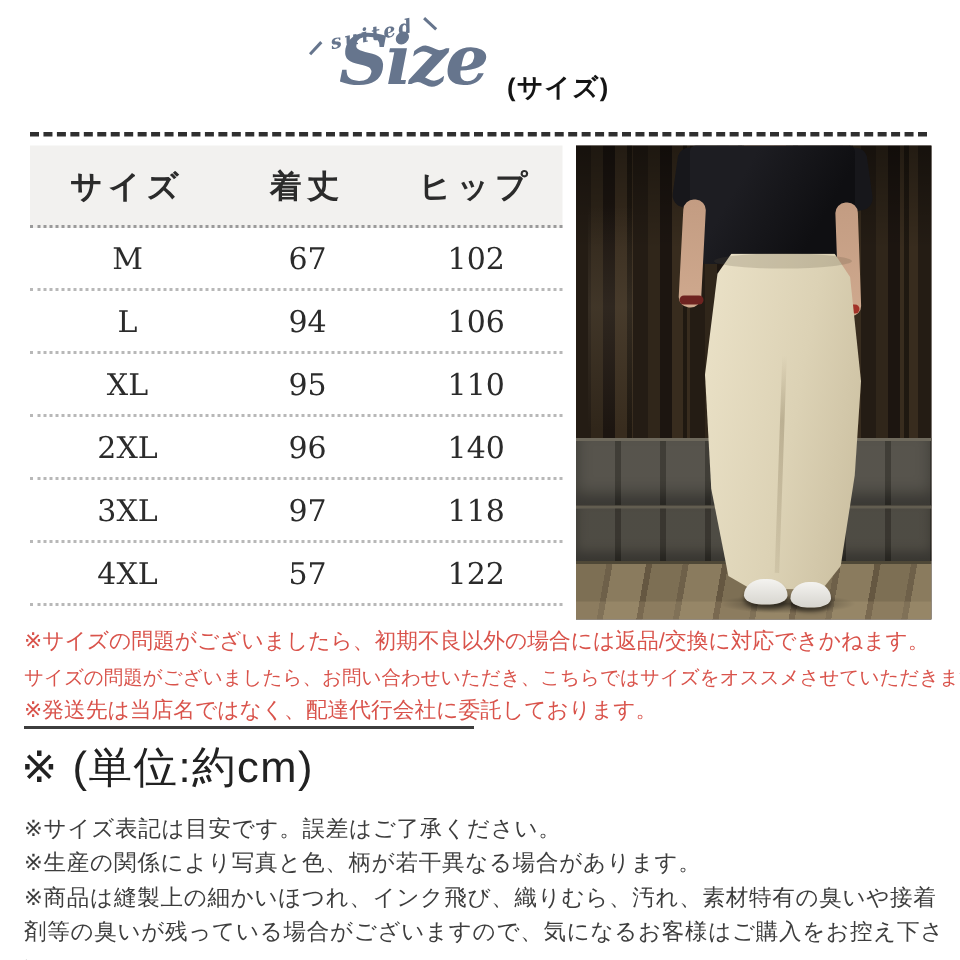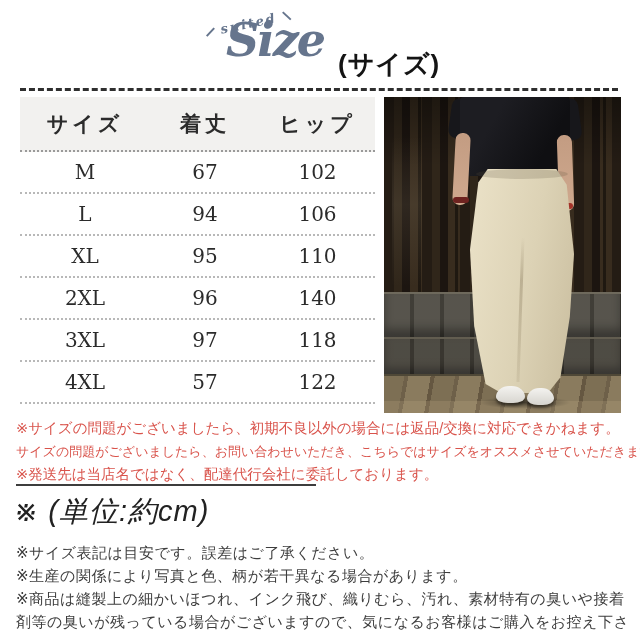--- a/index.html
+++ b/index.html
@@ -13,21 +13,21 @@
   .deco-wrap { position:absolute; left:204px; top:16px; transform:rotate(-12deg);
     display:flex; align-items:center; gap:5px; color:#66758d; }
   .deco-tick { width:11px; height:2px; background:#66758d; display:inline-block; }
   .deco-tick.lt { transform:rotate(-35deg); }
   .deco-tick.rt { transform:rotate(55deg); }
   .deco-word { font-family:"DejaVu Serif","Liberation Serif",serif; font-style:italic;
     font-weight:bold; font-size:13px; letter-spacing:2px; }
   .title-script { position:absolute; left:226px; top:13px;
     font-family:"DejaVu Serif","Liberation Serif",serif; font-style:italic; font-weight:bold;
     font-size:46px; color:#66758d; letter-spacing:-2px; }
-  .title-suffix { position:absolute; left:338px; top:47px; font-size:26px;
+  .title-suffix { position:absolute; left:338px; top:47px; font-size:17px;
     font-weight:bold; color:#141414; letter-spacing:1px; }
   .top-dash { position:absolute; left:20px; top:88px; width:598px; height:0;
     border-top:3px dashed #2f2f2f; }
 
   
   .size-table { position:absolute; left:20px; top:97px; width:355px;
     font-family:"DejaVu Serif","Liberation Serif",serif; color:#2b2b2b; }
   .t-header { display:grid; grid-template-columns:130px 110px 115px; height:55px;
     background:#f2f1ef; align-items:center; text-align:center; font-size:21px;
     font-weight:600; letter-spacing:4px; border-bottom:2px dotted #9a9a9a; }
@@ -88,21 +88,21 @@
     border-radius:50% 50% 45% 45% / 70% 70% 40% 40%; box-shadow:0 3px 3px rgba(0,0,0,.45); }
 
   
   .red-notes { position:absolute; left:16px; top:417px; width:618px;
     color:#d9534b; font-size:14.5px; line-height:23px; }
   .red-notes p { white-space:nowrap; }
   .red-notes p.tight { font-size:13px; }
   .divider { position:absolute; left:16px; top:484px; width:300px; height:0;
     border-top:2px solid #3d3d3d; }
   .unit-heading { position:absolute; left:14px; top:492px; font-size:29px;
-    color:#222222; letter-spacing:1px;font-style:italic; }
+    color:#222222; letter-spacing:1px; }
   .notes { position:absolute; left:16px; top:541px; width:614px;
     color:#3d3d3d; font-size:15px; line-height:23px; letter-spacing:.5px; }
 </style>
 </head>
 <body>
 
 <div class="page">
 
   <div class="deco-wrap">
     <span class="deco-tick lt"></span>

